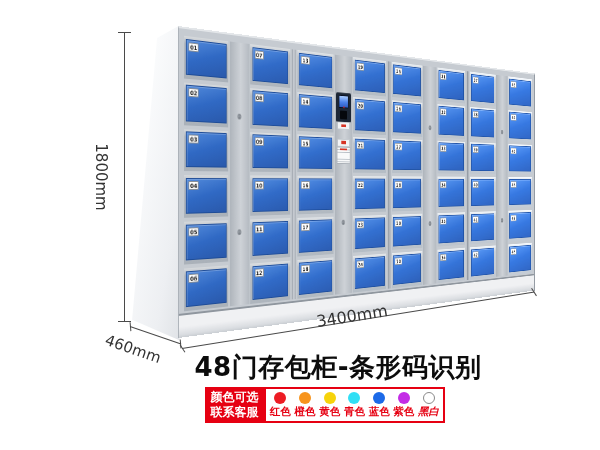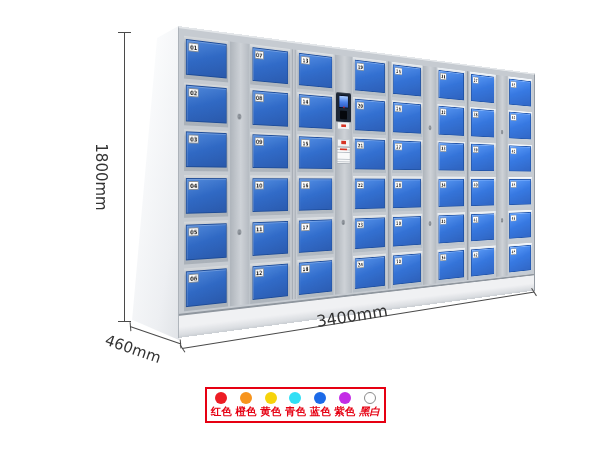--- a/index.html
+++ b/index.html
@@ -375,22 +375,27 @@
         <div class="skirt"></div>
       </div>
   </div>
 
   <div class="rot-line dim-d"></div>
   <div class="dim-label lbl-depth">460mm</div>
 
   <div class="rot-line dim-w"></div>
   <div class="dim-label lbl-width">3400mm</div>
 
+  <div class="title">48门存包柜-条形码识别</div>
 
   <div class="legend">
+    <div class="legend-badge" id="legend-badge" style="background: rgb(230, 0, 18); color: rgb(255, 255, 255);">
+      <div>颜色可选</div>
+      <div>联系客服</div>
+    </div>
     <div class="legend-box" id="legend-box">
 
     <div class="opt">
           <span class="dot" style="background: rgb(237, 28, 36);"></span>
           <span class="opt-label" style="color: rgb(230, 0, 18);">红色</span>
         </div>
         <div class="opt">
           <span class="dot" style="background: rgb(247, 148, 29);"></span>
           <span class="opt-label" style="color: rgb(230, 0, 18);">橙色</span>
         </div>

